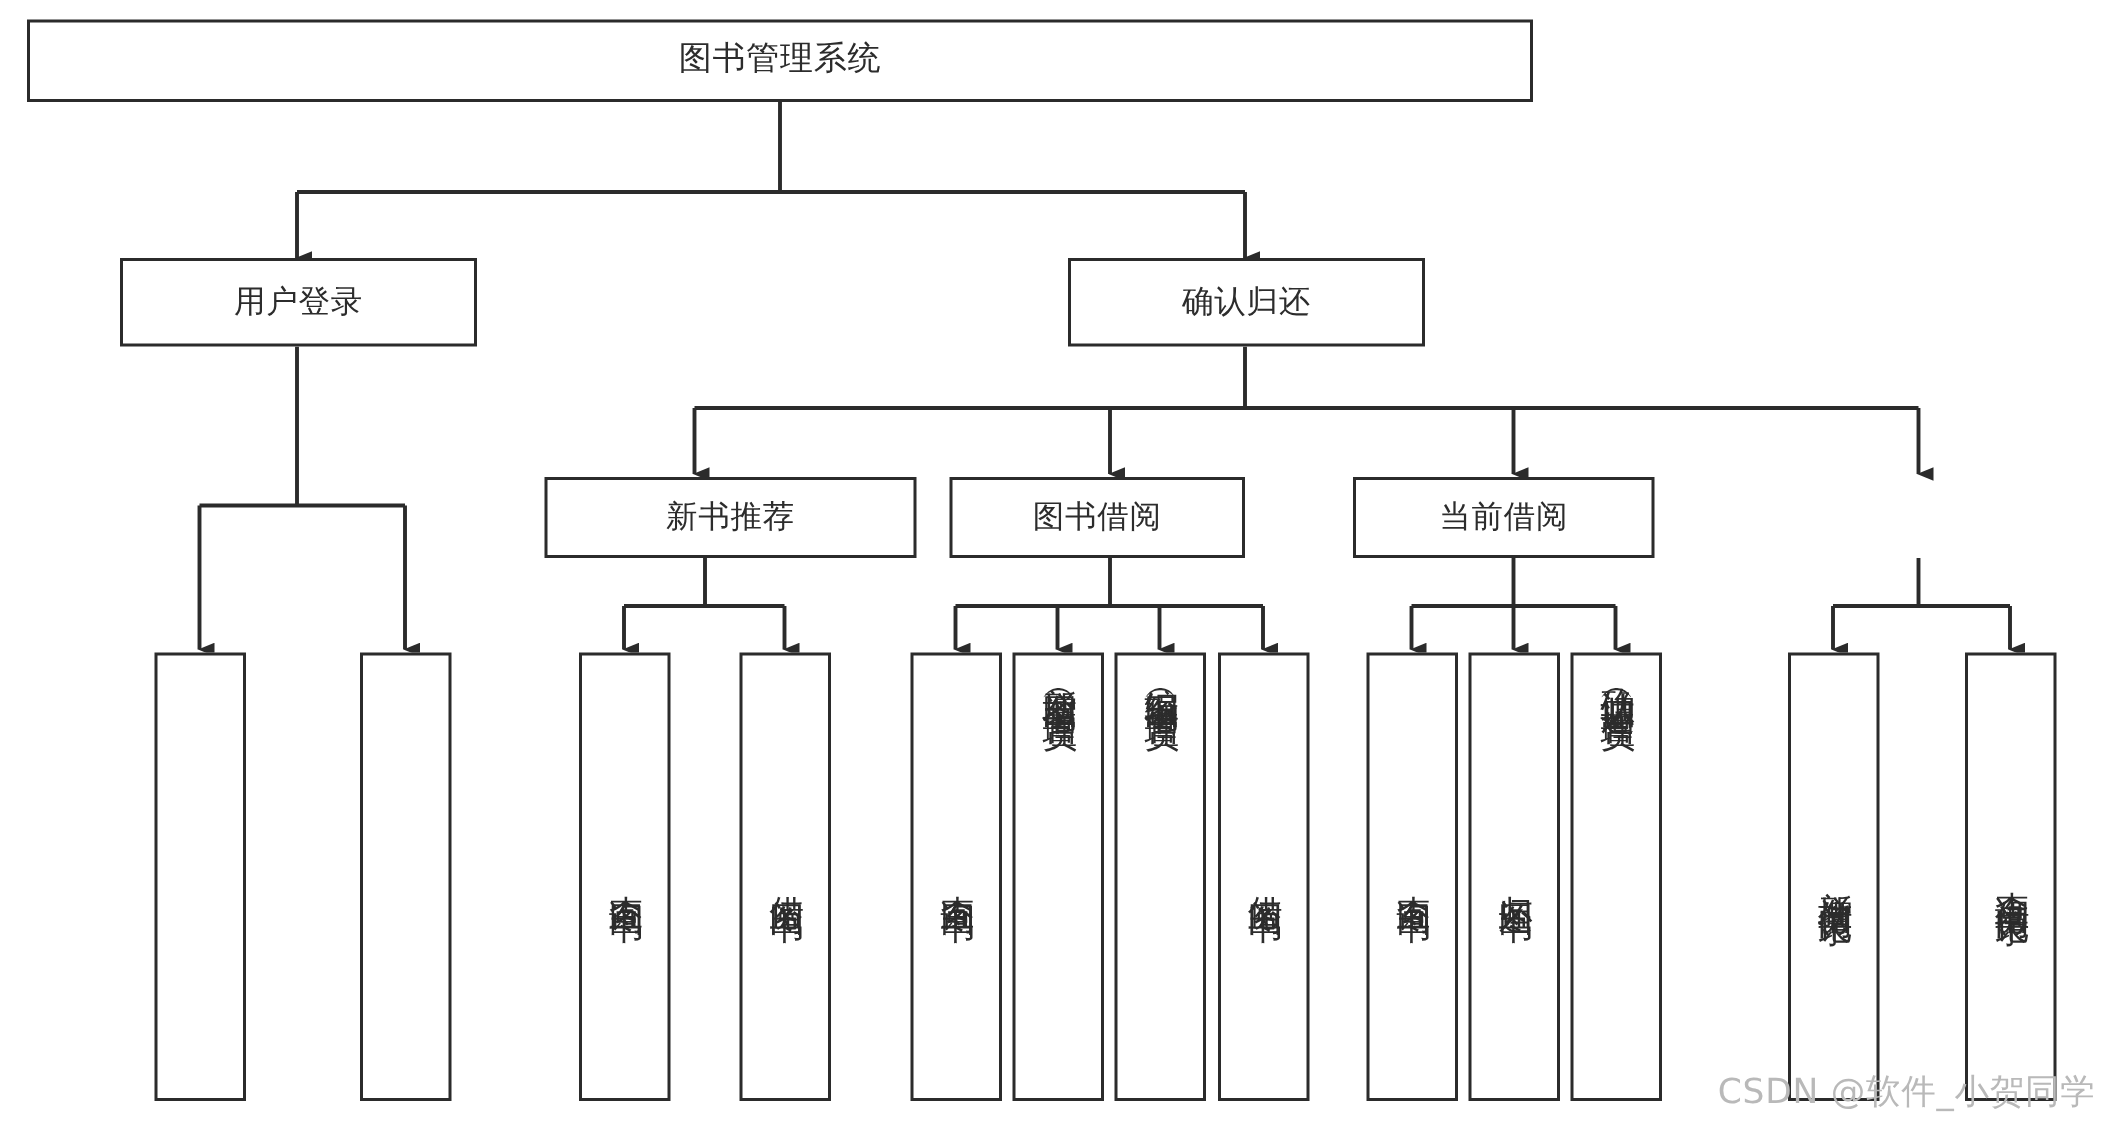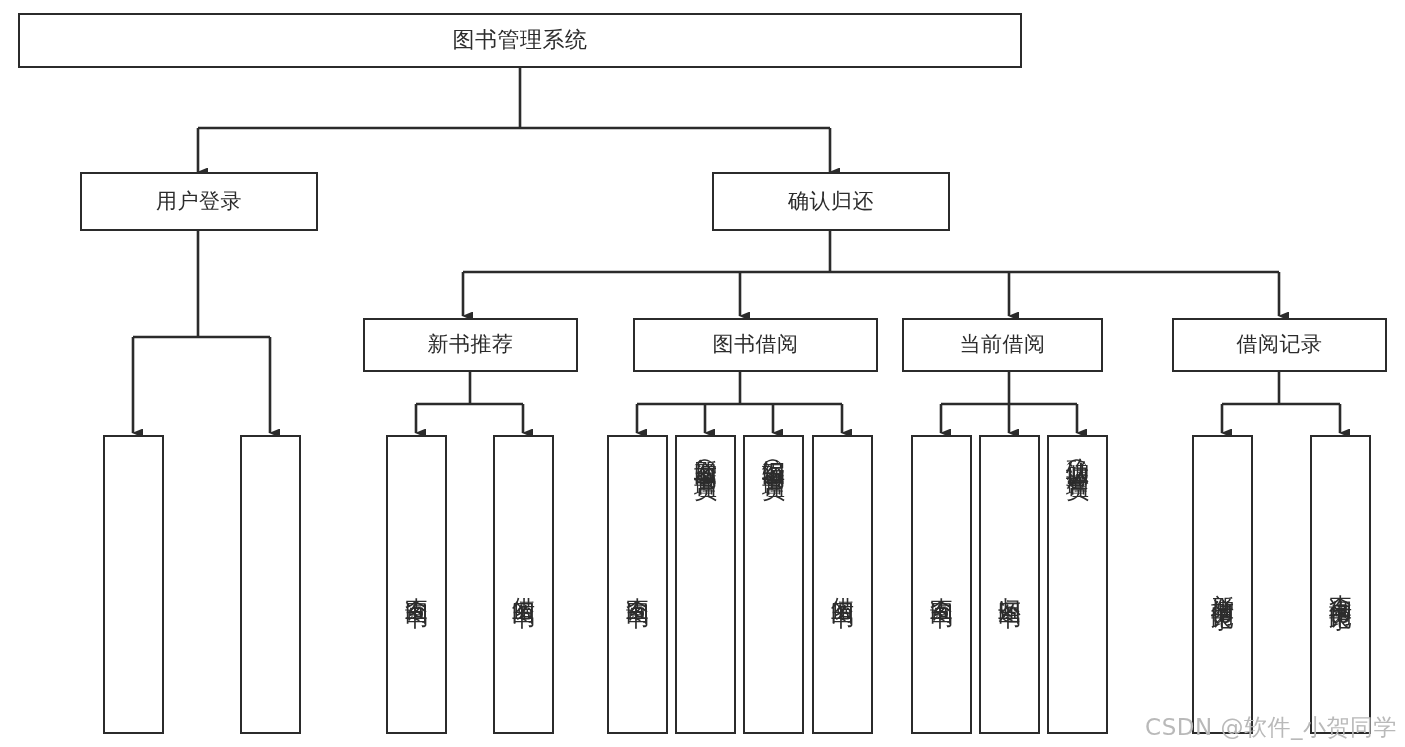--- a/index.html
+++ b/index.html
@@ -147,35 +147,32 @@
   </div>
 
   <div class="node horiz" style="left:80px; top:172px; width:238px; height:59px;">
     <span class="node-label">用户登录</span>
   </div>
 
   <div class="node horiz" style="left:712px; top:172px; width:238px; height:59px;">
     <span class="node-label">确认归还</span>
   </div>
 
-  <div class="node horiz" style="left:363px; top:318px; width:215px; height:54px;">
+  <div class="node horiz" style="left:363px; top:318px; width:248px; height:54px;">
     <span class="node-label">新书推荐</span>
   </div>
 
-  <div class="node horiz" style="left:633px; top:318px; width:245px; height:54px;">
+  <div class="node horiz" style="left:633px; top:318px; width:197px; height:54px;">
     <span class="node-label">图书借阅</span>
   </div>
 
   <div class="node horiz" style="left:902px; top:318px; width:201px; height:54px;">
     <span class="node-label">当前借阅</span>
   </div>
 
-  <div class="node horiz" style="left:1172px; top:318px; width:215px; height:54px;">
-    <span class="node-label">借阅记录</span>
-  </div>
 
   <div class="node leaf" style="left:103px; top:435px; width:61px; height:299px;">
     <span class="node-label">用户登录</span>
   </div>
 
   <div class="node leaf" style="left:240px; top:435px; width:61px; height:299px;">
     <span class="node-label">注销登录</span>
   </div>
 
   <div class="node leaf centered" style="left:386px; top:435px; width:61px; height:299px;">

